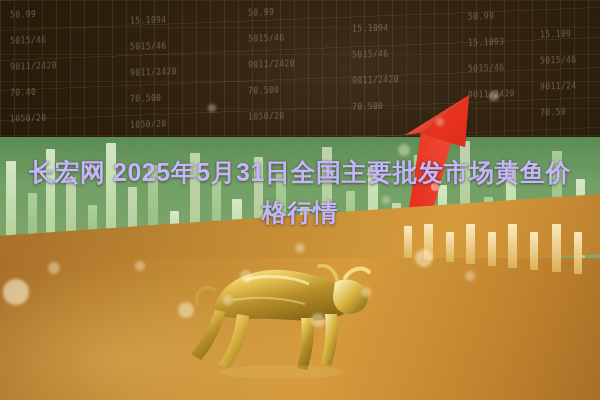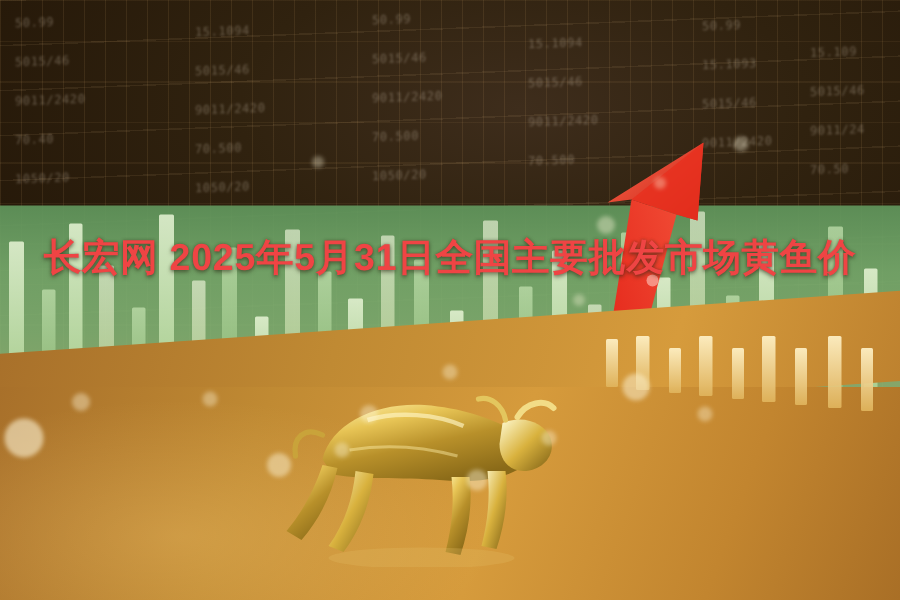--- a/index.html
+++ b/index.html
@@ -76,21 +76,21 @@
   
   .bokeh{position:absolute;border-radius:50%;background:rgba(255,248,220,.75);
          filter:blur(1.4px);pointer-events:none;}
 
   
   #title-wrap{
     position:absolute;left:0;top:152px;width:600px;
     text-align:center;
   }
   .tline{
-    color:#ef4444;font-weight:bold;font-size:25px;line-height:40px;
+    color:#c4b5fd;font-weight:bold;font-size:25px;line-height:40px;
     letter-spacing:.5px;
     text-shadow:0 1px 3px rgba(40,40,20,.55), 0 0 2px rgba(60,60,30,.4);
   }
   .tline.l1{padding:0 6px;}
 </style>
 </head>
 <body>
 
 <div id="stage">
 
@@ -271,15 +271,16 @@
       <div class="bokeh" style="left: 398px; top: 144px; width: 12px; height: 12px; opacity: 0.53;"></div>
       <div class="bokeh" style="left: 415px; top: 249px; width: 18px; height: 18px; opacity: 0.65;"></div>
       <div class="bokeh" style="left: 436px; top: 118px; width: 8px; height: 8px; opacity: 0.45;"></div>
       <div class="bokeh" style="left: 465px; top: 271px; width: 10px; height: 10px; opacity: 0.49;"></div>
       <div class="bokeh" style="left: 208px; top: 104px; width: 8px; height: 8px; opacity: 0.45;"></div>
       <div class="bokeh" style="left: 489px; top: 91px; width: 10px; height: 10px; opacity: 0.49;"></div>
     </div>
 
   <div id="title-wrap">
     <div class="tline l1">长宏网 2025年5月31日全国主要批发市场黄鱼价</div>
+    <div class="tline l2">格行情</div>
   </div>
 
 </div>
 
 </body></html>

